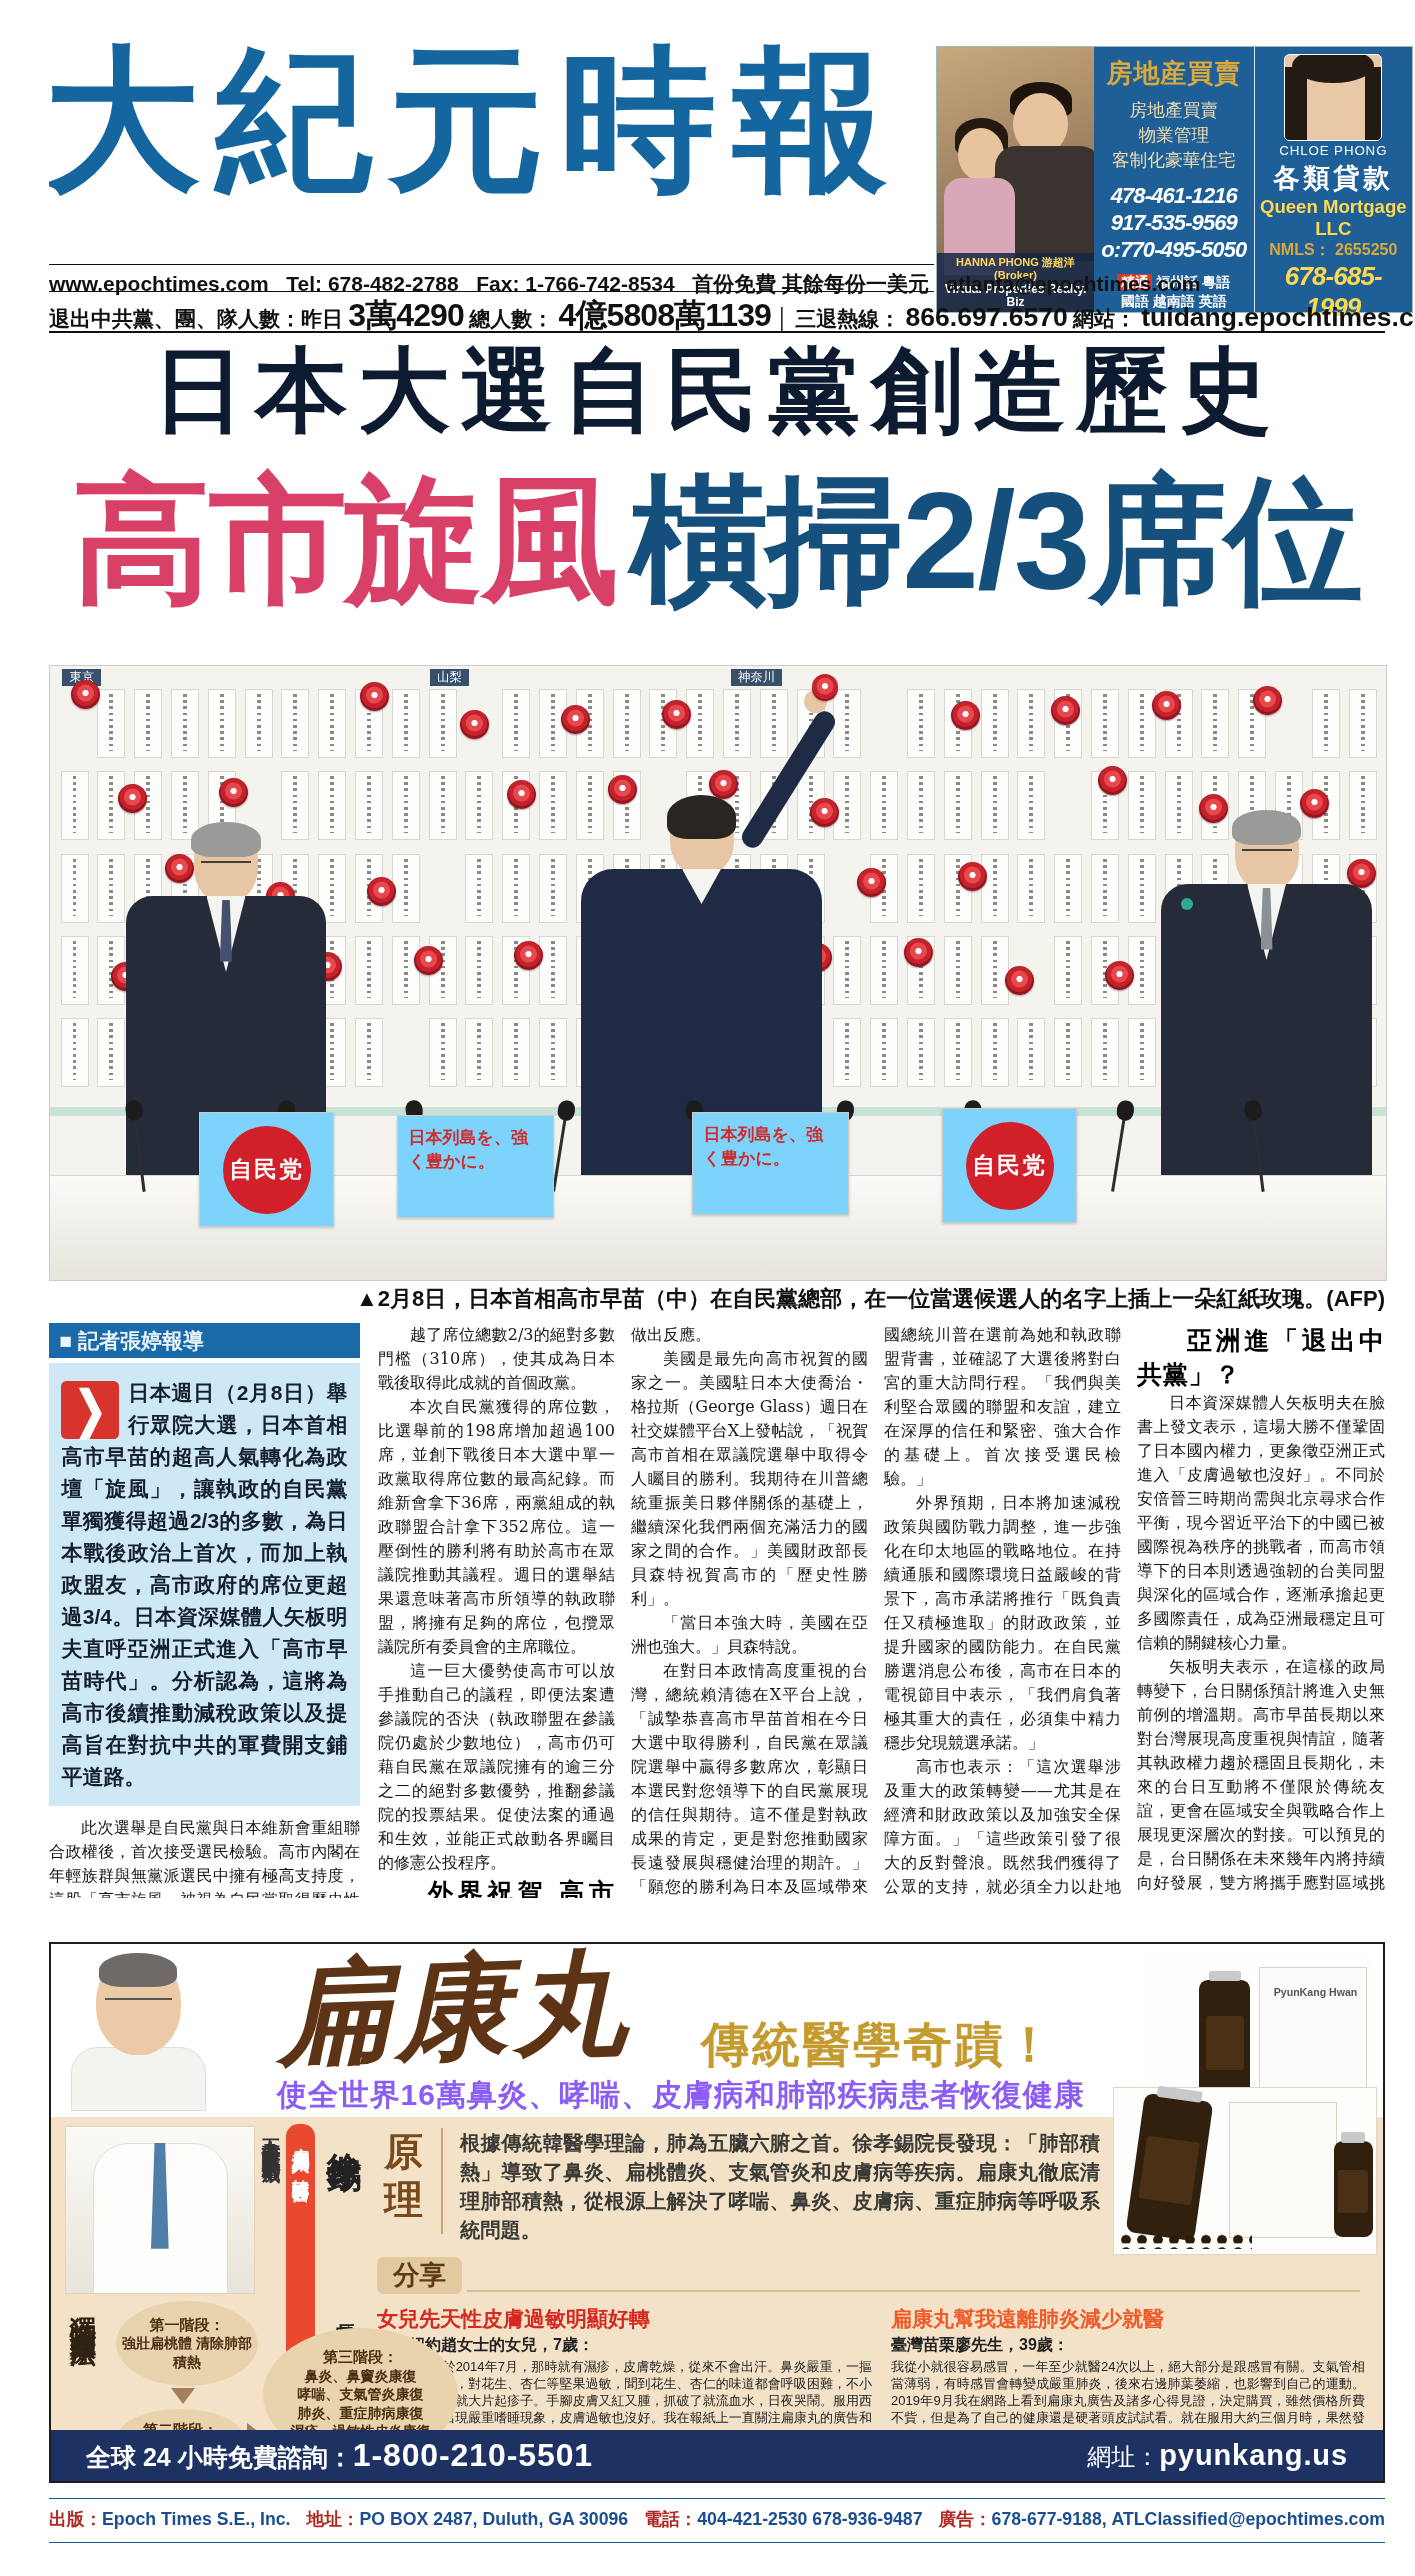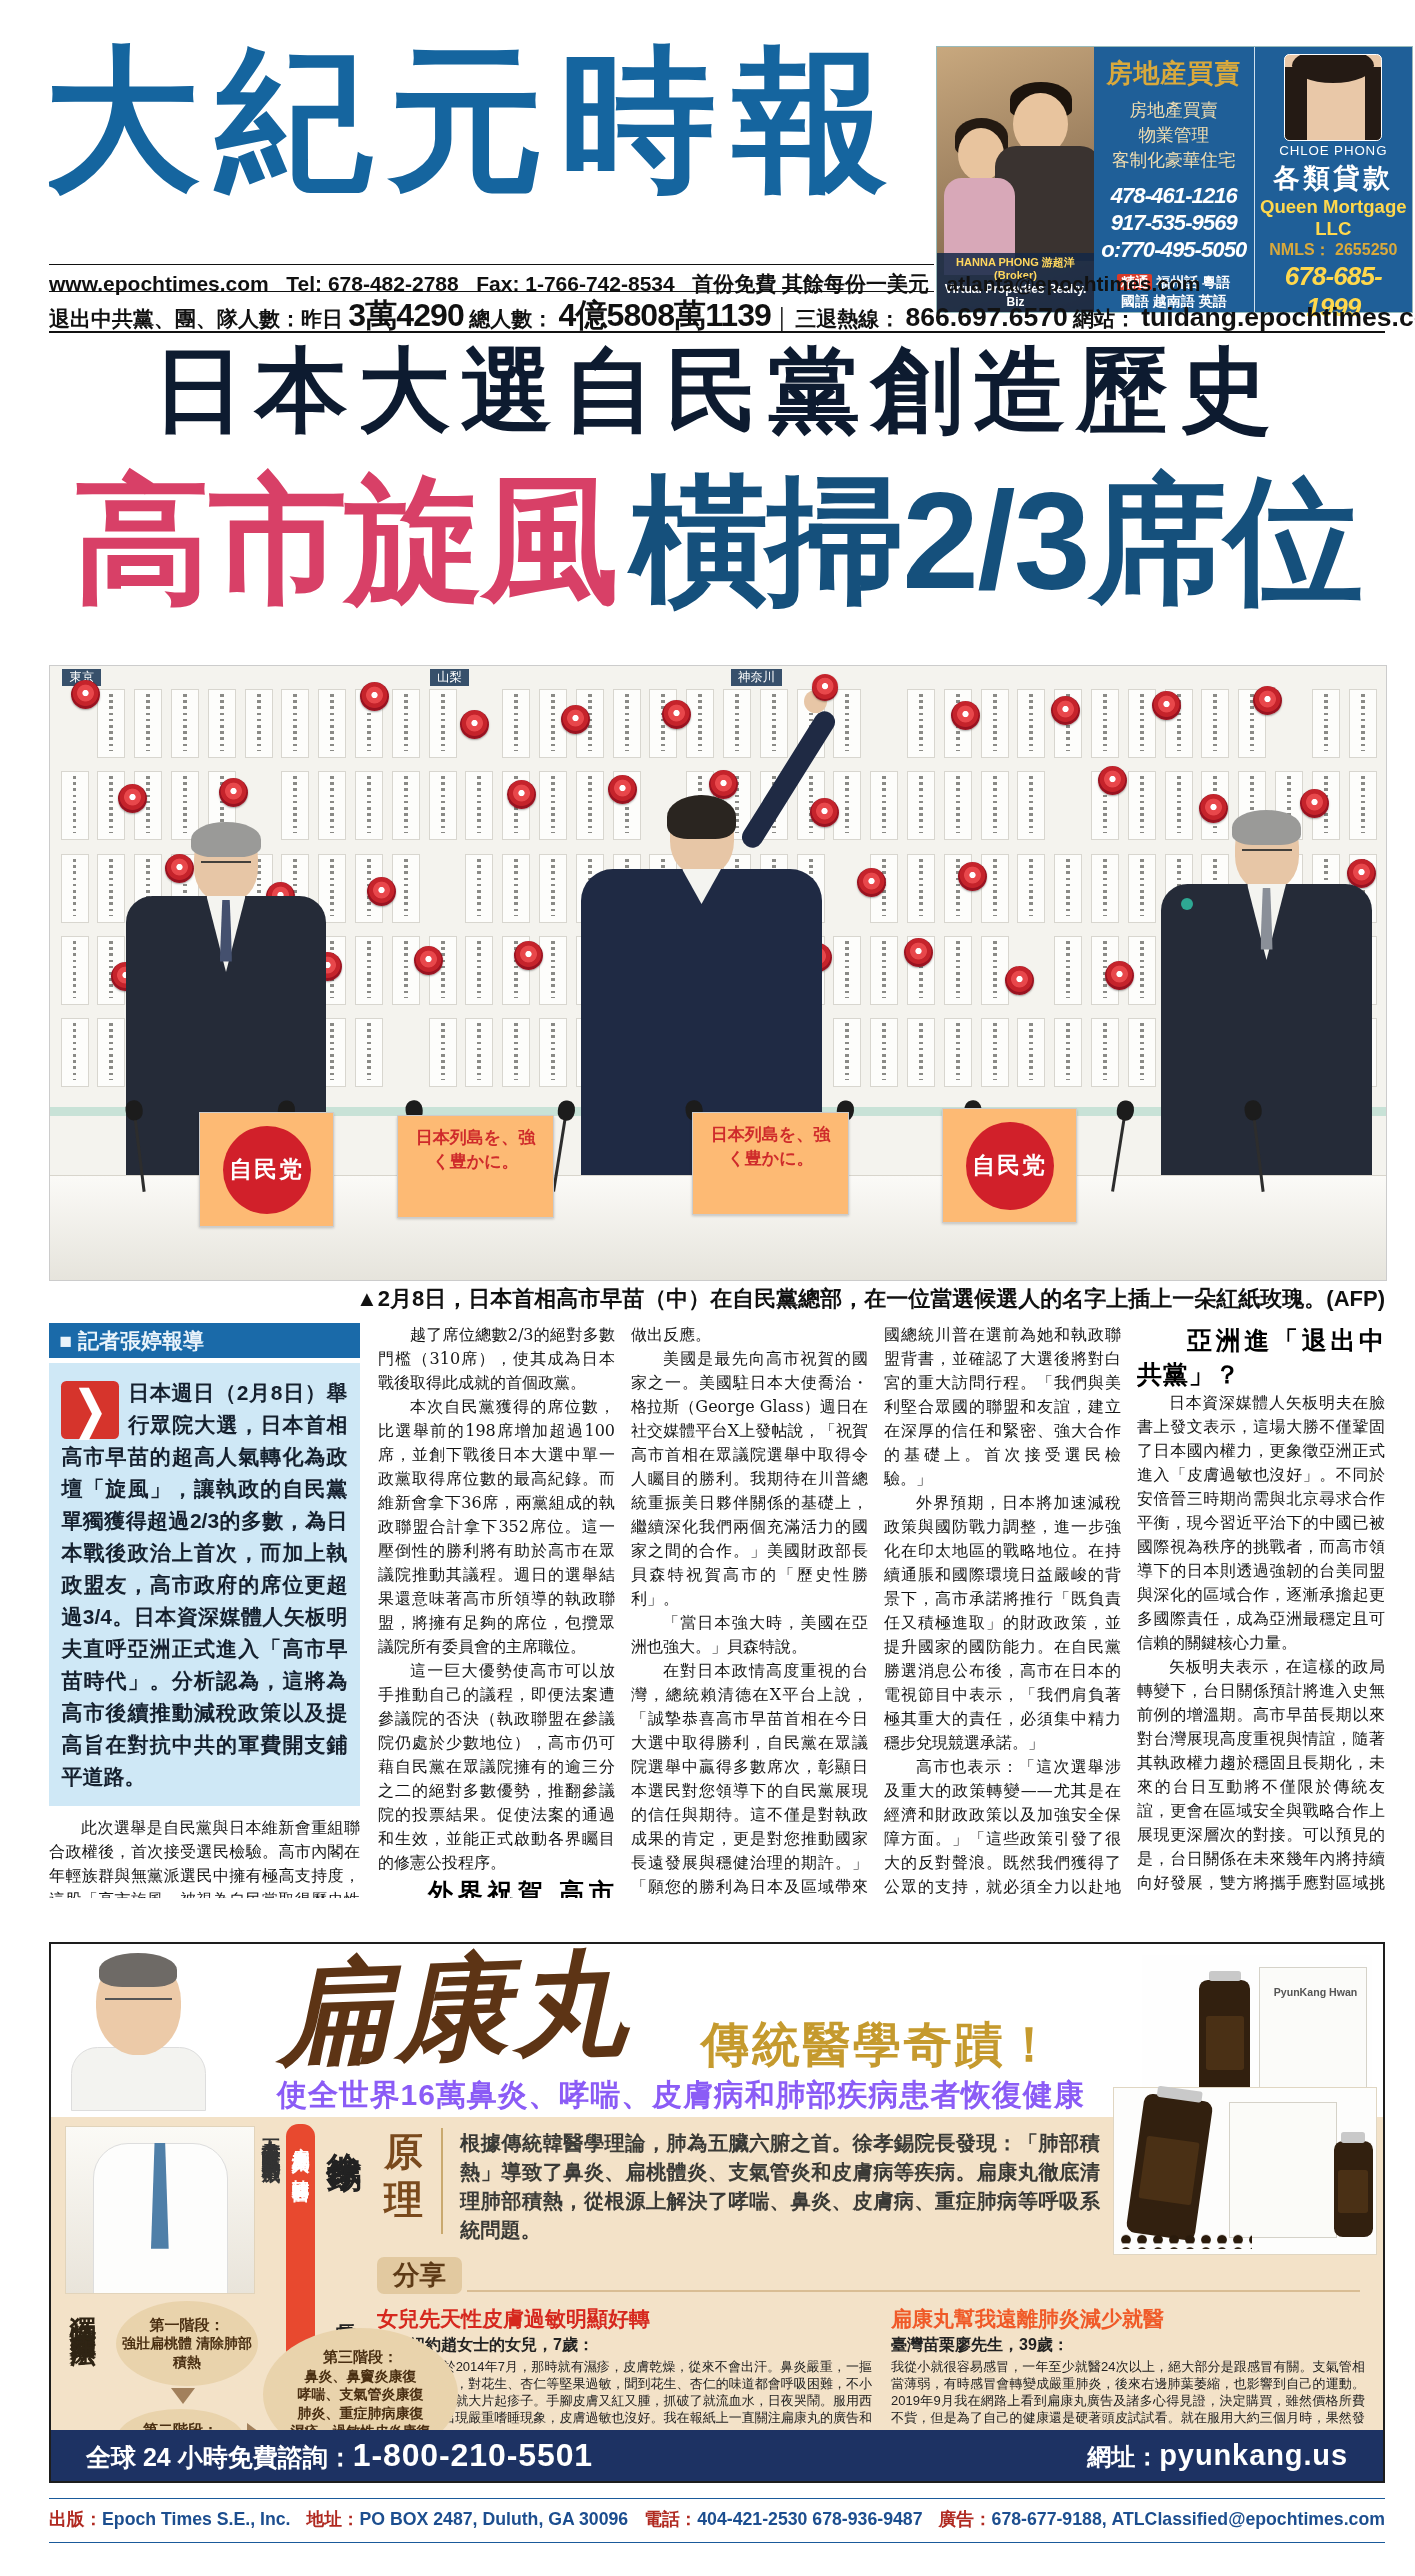--- a/index.html
+++ b/index.html
@@ -66,21 +66,21 @@
   .placard i{display:block;width:3.5px;height:84%;margin:4.4px auto 0;
      background:repeating-linear-gradient(#8a8a86 0 2.7px,transparent 2.7px 6.2px);}
   .strip{position:absolute;left:0;right:0;height:8.8px;background:#bfded2;opacity:.85;z-index:1;}
   .rosette{position:absolute;width:29px;height:29px;border-radius:50%;z-index:3;
      background:radial-gradient(circle at 50% 45%, #ffffff 0 2.7px, #e8474b 3.5px 8px, #c5232b 8.8px 12.4px, #991220 13.3px);
      box-shadow:0 0.9px 1.8px rgba(0,0,0,.35);}
   #desk{position:absolute;left:0;right:0;bottom:0;height:104px;z-index:5;
      background:linear-gradient(#fbfaf7,#e6e4dc);border-top:1.8px solid #d8d5cc;}
   .mic{position:absolute;bottom:88px;width:2.7px;height:76px;background:#2d2d2d;z-index:6;}
   .mic:before{content:"";position:absolute;top:-16px;left:-7px;width:17px;height:19.5px;border-radius:45%;background:#1c1c1c;}
-  .sign{position:absolute;z-index:7;background:#fdba74;border:0.9px solid #ccc;box-shadow:0 1.8px 2.7px rgba(0,0,0,.2);text-align:center;}
+  .sign{position:absolute;z-index:7;background:#7dd3fc;border:0.9px solid #ccc;box-shadow:0 1.8px 2.7px rgba(0,0,0,.2);}
   .sign.round{width:133px;height:113px;display:flex;align-items:center;justify-content:center;}
   .sign.round .disc{width:88px;height:88px;border-radius:50%;background:#d1202a;color:#fff;
      display:flex;align-items:center;justify-content:center;font-size:23px;font-weight:900;letter-spacing:1.8px;}
   .sign.slogan{width:157px;height:103px;padding:8.8px 10.6px;box-sizing:border-box;
      color:#cf2b2b;font-size:17px;line-height:24px;font-weight:900;font-family:"DejaVu Serif",serif;}
   .person{position:absolute;z-index:4;}
   .person .head{position:relative;width:64px;height:76px;border-radius:42% 42% 46% 46%;background:#e7c6a6;margin:0 auto;}
   .person .hair{position:absolute;top:-5.3px;left:-2.7px;right:-2.7px;height:35px;border-radius:50% 50% 30% 30%;background:#9a9a98;}
   .person .hair.dark{background:#2a2520;height:44px;}
   .person .gl{position:absolute;top:34px;left:7px;right:7px;height:10.6px;border-top:2.7px solid #43403c;}
@@ -179,21 +179,21 @@
   #bub1{left:65px;top:184px;width:142px;height:85px;}
   #bub2{left:65px;top:292px;width:129px;height:62px;border-radius:50%;}
   #bub3{left:212px;top:211px;width:195px;height:133px;border-radius:50%;}
   .arrD{position:absolute;left:120px;top:271px;width:0;height:0;border:12.4px solid transparent;border-top:16px solid #a2805c;}
   .arrR{position:absolute;left:196px;top:306px;width:0;height:0;border:12.4px solid transparent;border-left:16px solid #a2805c;}
   #pkMore2{position:absolute;left:212px;top:352px;width:230px;font-size:17.7px;font-weight:900;color:#3b2c18;}
   #pkBar{position:absolute;left:0;right:0;bottom:0;height:51px;background:#1d3263;color:#fff;
      display:flex;align-items:center;justify-content:space-between;padding:0 35px;}
   #pkBar .l{font-size:25px;font-weight:bold;}
   #pkBar .l b{font-size:32px;letter-spacing:0.9px;}
-  #pkBar .r{font-size:24px;font-weight:bold;}
+  #pkBar .r{font-size:24px;font-weight:normal;}
   #pkBar .r b{font-size:29px;letter-spacing:0.9px;}
 
   
   #footRule1{left:49px;top:2498px;width:1336px;border-top:1.8px solid #1a5a9b;}
   #footer{left:49px;top:2507px;width:1336px;display:flex;justify-content:space-between;
      font-size:17.7px;font-weight:bold;white-space:nowrap;}
   #footer .lab{color:#b02920;}
   #footer .val{color:#1c4e8f;}
   #footRule2{left:49px;top:2542px;width:1336px;border-top:1.8px solid #1a5a9b;}
 </style>

